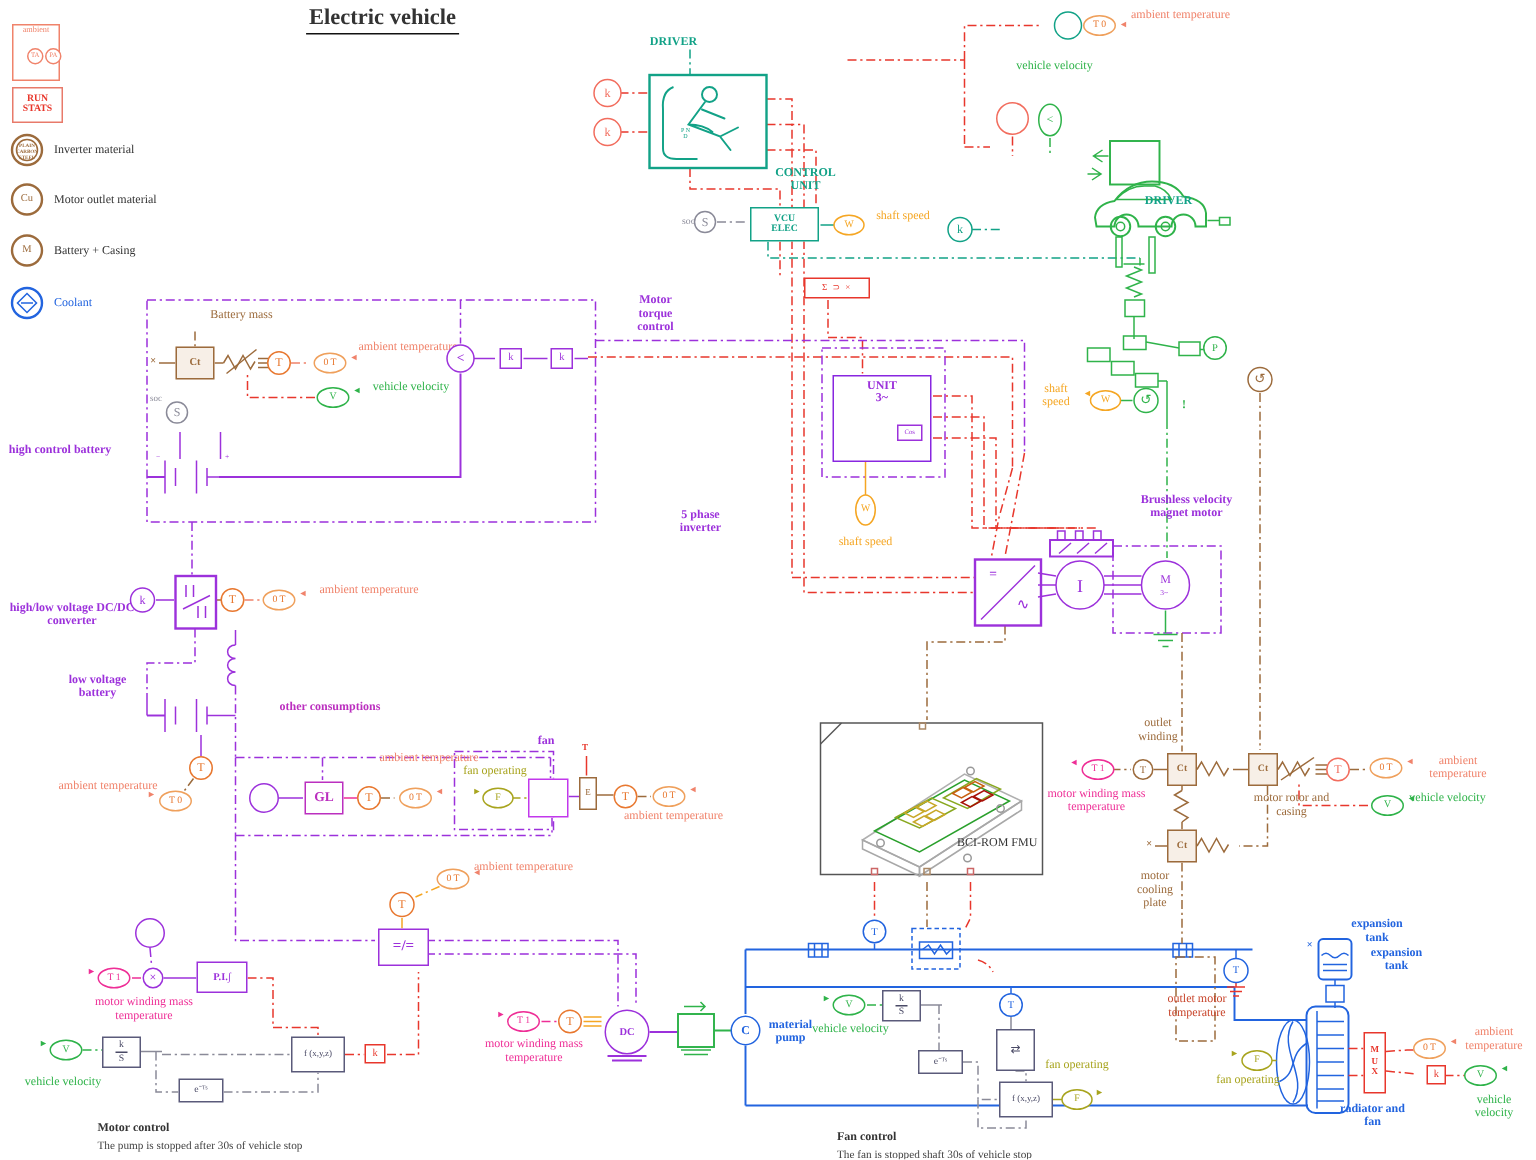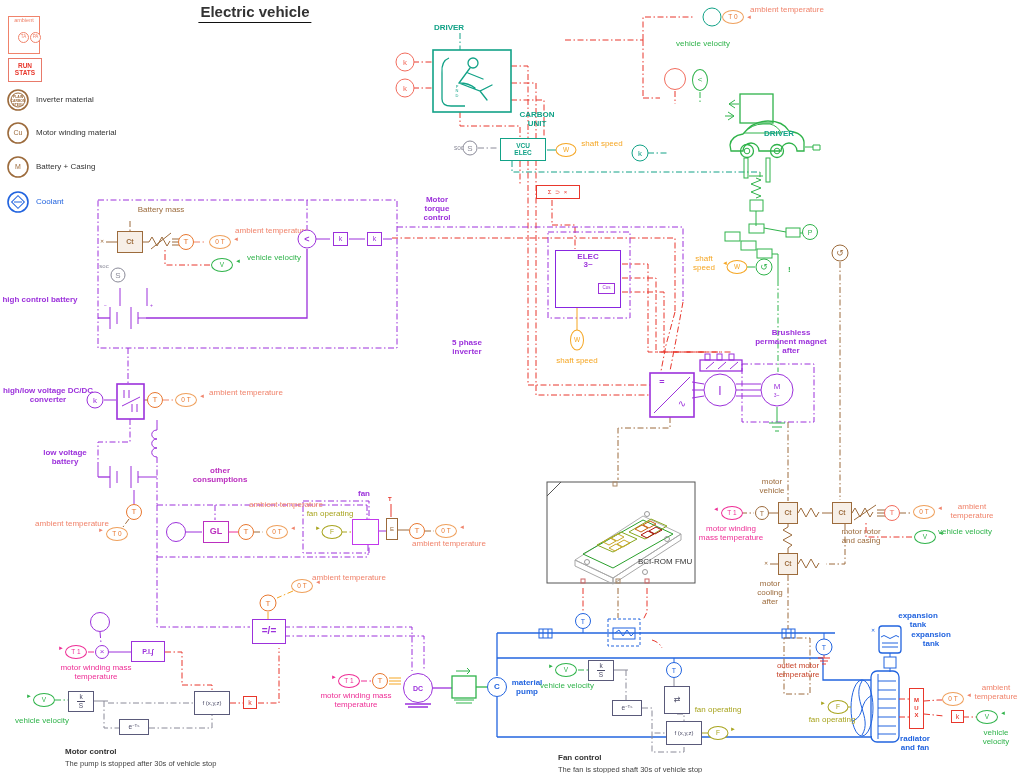--- a/index.html
+++ b/index.html
@@ -1,21 +1,21 @@
 <!DOCTYPE html>
 <html><head>
 <meta charset="utf-8">
 <style>
   :root{
     --sal:#F0836B; --red:#E8372C; --org:#F5A623; --tor:#E87830; --tea:#12A287;
     --grn:#2FB34A; --mag:#EE2E96; --pur:#9C31DB; --vio:#C238EC; --brn:#9C6B3C;
     --blu:#2264DF; --oli:#A8A41E; --gry:#8A8A98; --dk:#333;
   }
   html,body{margin:0;padding:0;background:#fff;font-family:"Liberation Sans",sans-serif;}
-  #canvas{position:relative;width:1024px;height:773px;background:#fff;overflow:hidden;}
+  #canvas{position:relative;width:1024px;height:773px;background:#fff;overflow:hidden;font-family:Liberation Serif, serif;}
   svg{position:absolute;left:0;top:0;}
   svg *{fill:none;stroke-width:1;}
   .r{stroke:var(--red)} .p{stroke:var(--pur)} .g{stroke:var(--grn)} .t{stroke:var(--tea)}
   .b{stroke:var(--blu)} .br{stroke:var(--brn)} .m{stroke:var(--mag)} .o{stroke:var(--org)}
   .gy{stroke:var(--gry)} .ol{stroke:var(--oli)} .sal{stroke:var(--sal)} .vi{stroke:var(--vio)}
   .dd{stroke-dasharray:6,2.5,1.5,2.5}
   .w13{stroke-width:1.3} .w16{stroke-width:1.6}
   .lb{position:absolute;transform:translateX(-50%);text-align:center;font-size:8px;line-height:1.12;white-space:pre-line;z-index:5;}
   .ll{transform:none;text-align:left}
   .bold{font-weight:bold}
@@ -442,54 +442,54 @@
   <div style="font-size:5.5px;color:var(--sal);text-align:center">ambient</div>
   <div class="cir" style="left:9px;top:15px;width:11px;height:11px;border:1px solid var(--sal);color:var(--sal);font-size:4.5px;transform:none">TA</div>
   <div class="cir" style="left:21px;top:15px;width:11px;height:11px;border:1px solid var(--sal);color:var(--sal);font-size:4.5px;transform:none">PA</div>
 </div>
 <div class="bx" style="left:8px;top:58px;width:34px;height:24px;border:1.2px solid #e87a6a;color:var(--red);font-size:6.5px;font-weight:bold;white-space:pre-line;width:34px"><span style="width:26px">RUN STATS</span></div>
 
 <div class="lb c-brn" style="left:18px;top:96px;font-size:3.4px;width:16px;font-weight:bold">PLAIN CARBON STEEL</div>
 <div class="lb c-brn" style="left:18px;top:129px;font-size:7px">Cu</div>
 <div class="lb c-brn" style="left:18px;top:163px;font-size:7px">M</div>
 <div class="lb ll c-dk" style="left:36px;top:96px">Inverter material</div>
-<div class="lb ll c-dk" style="left:36px;top:129px">Motor winding material</div>
+<div class="lb ll c-dk" style="left:36px;top:129px">Motor outlet material</div>
 <div class="lb ll c-dk" style="left:36px;top:163px">Battery + Casing</div>
 <div class="lb ll c-blu" style="left:36px;top:198px">Coolant</div>
 
 <div class="lb bold c-tea" style="left:449px;top:24px">DRIVER</div>
-<div class="lb bold c-tea" style="left:537px;top:111px;width:46px">CARBON UNIT</div>
+<div class="lb bold c-tea" style="left:537px;top:111px;width:46px">CONTROL UNIT</div>
 <div class="lb c-gry" style="left:459px;top:144px;font-size:6.5px">soc</div>
 <div class="lb c-org" style="left:602px;top:140px">shaft speed</div>
 <div class="lb c-sal" style="left:787px;top:6px">ambient temperature</div>
 <div class="lb c-grn" style="left:703px;top:40px">vehicle velocity</div>
 <div class="lb bold c-tea" style="left:779px;top:130px">DRIVER</div>
 <div class="lb c-brn" style="left:161px;top:206px">Battery mass</div>
 <div class="lb c-sal" style="left:272px;top:227px">ambient temperature</div>
 <div class="lb c-grn" style="left:274px;top:254px">vehicle velocity</div>
 <div class="lb bold c-pur" style="left:40px;top:296px">high control battery</div>
 <div class="lb bold c-pur" style="left:437px;top:196px;width:46px">Motor torque control</div>
 <div class="lb bold c-pur" style="left:467px;top:339px;width:42px">5 phase inverter</div>
 <div class="lb c-org" style="left:577px;top:357px">shaft speed</div>
 <div class="lb c-org" style="left:704px;top:255px;width:34px">shaft speed</div>
-<div class="lb bold c-pur" style="left:791px;top:329px;width:74px">Brushless permanent magnet after</div>
-<div class="lb bold c-pur" style="left:48px;top:387px;width:96px">high/low voltage DC/DC converter</div>
+<div class="lb bold c-pur" style="left:791px;top:329px;width:74px">Brushless velocity magnet motor</div>
+<div class="lb bold c-pur" style="left:48px;top:401px;width:96px">high/low voltage DC/DC converter</div>
 <div class="lb c-sal" style="left:246px;top:389px">ambient temperature</div>
 <div class="lb bold c-pur" style="left:65px;top:449px;width:60px">low voltage battery</div>
 <div class="lb bold" style="left:220px;top:467px;width:70px;color:#BB2FBF">other consumptions</div>
 <div class="lb c-sal" style="left:72px;top:520px">ambient temperature</div>
 <div class="lb c-sal" style="left:286px;top:501px">ambient temperature</div>
 <div class="lb bold c-pur" style="left:364px;top:490px">fan</div>
 <div class="lb c-oli" style="left:330px;top:510px;width:56px">fan operating</div>
 <div class="lb c-sal" style="left:449px;top:540px">ambient temperature</div>
 <div class="lb c-sal" style="left:349px;top:574px">ambient temperature</div>
 <div class="lb c-mag" style="left:731px;top:525px;width:66px">motor winding mass temperature</div>
-<div class="lb c-brn" style="left:772px;top:478px;width:40px">motor vehicle</div>
+<div class="lb c-brn" style="left:772px;top:478px;width:40px">outlet winding</div>
 <div class="lb c-brn" style="left:861px;top:528px;width:52px">motor rotor and casing</div>
-<div class="lb c-brn" style="left:770px;top:580px;width:36px">motor cooling after</div>
+<div class="lb c-brn" style="left:770px;top:580px;width:36px">motor cooling plate</div>
 <div class="lb c-sal" style="left:972px;top:503px">ambient temperature</div>
 <div class="lb c-grn" style="left:965px;top:528px">vehicle velocity</div>
 <div class="lb c-mag" style="left:96px;top:664px;width:84px">motor winding mass temperature</div>
 <div class="lb c-grn" style="left:42px;top:717px">vehicle velocity</div>
 <div class="lb ll bold c-dk" style="left:65px;top:748px">Motor control</div>
 <div class="lb ll" style="left:65px;top:760px;font-size:7.5px;color:#444">The pump is stopped after 30s of vehicle stop</div>
 <div class="lb c-mag" style="left:356px;top:692px;width:84px">motor winding mass temperature</div>
 <div class="lb bold c-blu" style="left:527px;top:679px;width:44px">material pump</div>
 <div class="lb c-grn" style="left:567px;top:682px">vehicle velocity</div>
 <div class="lb c-oli" style="left:718px;top:706px;width:56px">fan operating</div>
@@ -531,21 +531,21 @@
 <div class="ov c-grn" style="left:222px;top:265px;width:22px;height:14px;border:1.2px solid var(--grn)">V</div>
 <div class="arw c-grn" style="left:238px;top:261px">◄</div>
 <div class="cir c-gry" style="left:118px;top:275px;width:15px;height:15px;border:1.2px solid var(--gry)">S</div>
 <div class="cir bold c-pur" style="left:307px;top:239px;width:19px;height:19px;border:1.4px solid var(--pur);font-size:9px">&lt;</div>
 <div class="bx c-pur" style="left:333px;top:232px;width:15px;height:14px;border:1.2px solid var(--pur);font-size:7px">k</div>
 <div class="bx c-pur" style="left:367px;top:232px;width:15px;height:14px;border:1.2px solid var(--pur);font-size:7px">k</div>
 <div class="tag c-pur" style="left:150px;top:303px">+</div>
 <div class="tag c-pur" style="left:104px;top:303px">−</div>
 
 <div class="bx" style="left:555px;top:250px;width:66px;height:58px;border:1.8px solid #8826E0;align-items:flex-start;justify-content:center">
-  <div class="bold c-pur" style="font-size:8px;margin-top:2px;line-height:1.05"><span>ELEC</span><br><span>3~</span></div>
+  <div class="bold c-pur" style="font-size:8px;margin-top:2px;line-height:1.05"><span>UNIT</span><br><span>3~</span></div>
 </div>
 <div class="bx c-pur" style="left:598px;top:283px;width:17px;height:11px;border:1px solid var(--pur);font-size:4.5px">Cos</div>
 <div class="ov c-org" style="left:577px;top:340px;width:14px;height:21px;border:1.2px solid var(--org);color:var(--org)">W</div>
 
 <div class="lb c-pur" style="left:662px;top:377px;font-size:9px;font-weight:bold">=</div>
 <div class="lb c-pur" style="left:682px;top:398px;font-size:10px">∿</div>
 <div class="cir c-pur" style="left:720px;top:390px;width:33px;height:33px;border:1.6px solid var(--pur);font-size:12px">I</div>
 <div class="cir c-pur" style="left:777px;top:390px;width:33px;height:33px;border:1.6px solid var(--pur)">
   <span style="font-size:8px;line-height:1"><span>M</span><br><span style="font-size:5px">3~</span></span>
 </div>

